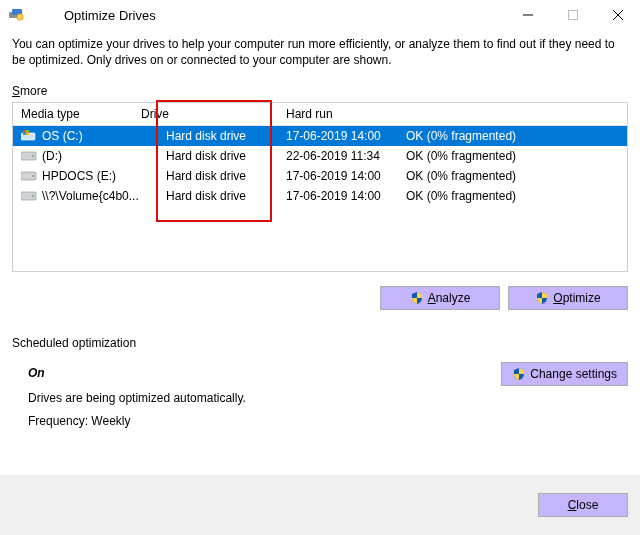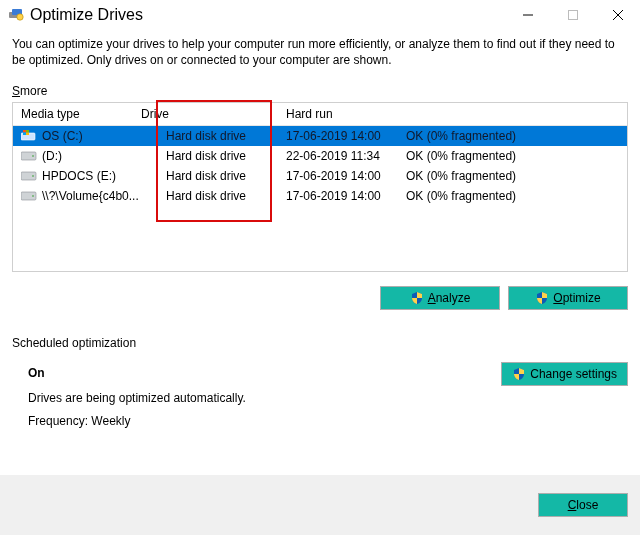--- a/index.html
+++ b/index.html
@@ -29,22 +29,23 @@
   }
   .titlebar .app-icon {
     width: 16px;
     height: 16px;
     margin-right: 6px;
     display: flex;
     align-items: center;
     justify-content: center;
   }
   .titlebar .title-text {
-    font-size: 16px;
+    font-size: 13px;
     flex: 1;
+    margin-left: 34px;
   }
   .win-controls {
     display: flex;
     height: 100%;
   }
   .win-btn {
     width: 45px;
     display: flex;
     align-items: center;
     justify-content: center;
@@ -105,21 +106,21 @@
     flex: 1;
   }
   .row {
     display: flex;
     height: 20px;
     align-items: center;
     font-size: 12px;
   }
   .row.selected {
     background: #0078d7;
-    color: #0f172a;
+    color: #ffffff;
   }
   .row .cell {
     padding-left: 8px;
     box-sizing: border-box;
     overflow: hidden;
     white-space: nowrap;
     text-overflow: ellipsis;
   }
   .cell.drive { width: 145px; display:flex; align-items:center; gap:5px;}
   .cell.media { width: 120px; }
@@ -145,21 +146,21 @@
   .btn-row {
     display: flex;
     justify-content: flex-end;
     gap: 8px;
     margin-top: 14px;
   }
   .btn {
     height: 24px;
     min-width: 120px;
     border: 1px solid #adadad;
-    background: #14b8a6;
+    background: #c4b5fd;
     font-size: 12px;
     font-family: inherit;
     display: flex;
     align-items: center;
     justify-content: center;
     gap: 4px;
     cursor: default;
     padding: 0 10px;
   }
   .btn .ul { text-decoration: underline; }
@@ -182,20 +183,21 @@
   }
   .sched-text {
     padding-left: 16px;
     flex: 1;
     font-size: 12px;
     line-height: 1.9;
   }
   .sched-text .on {
     font-weight: 600;
     margin-bottom: 2px;
+    font-style: italic;
   }
   
   .footer {
     height: 60px;
     background: #f0f0f0;
     display: flex;
     align-items: center;
     justify-content: flex-end;
     padding-right: 12px;
     margin-top: auto;

